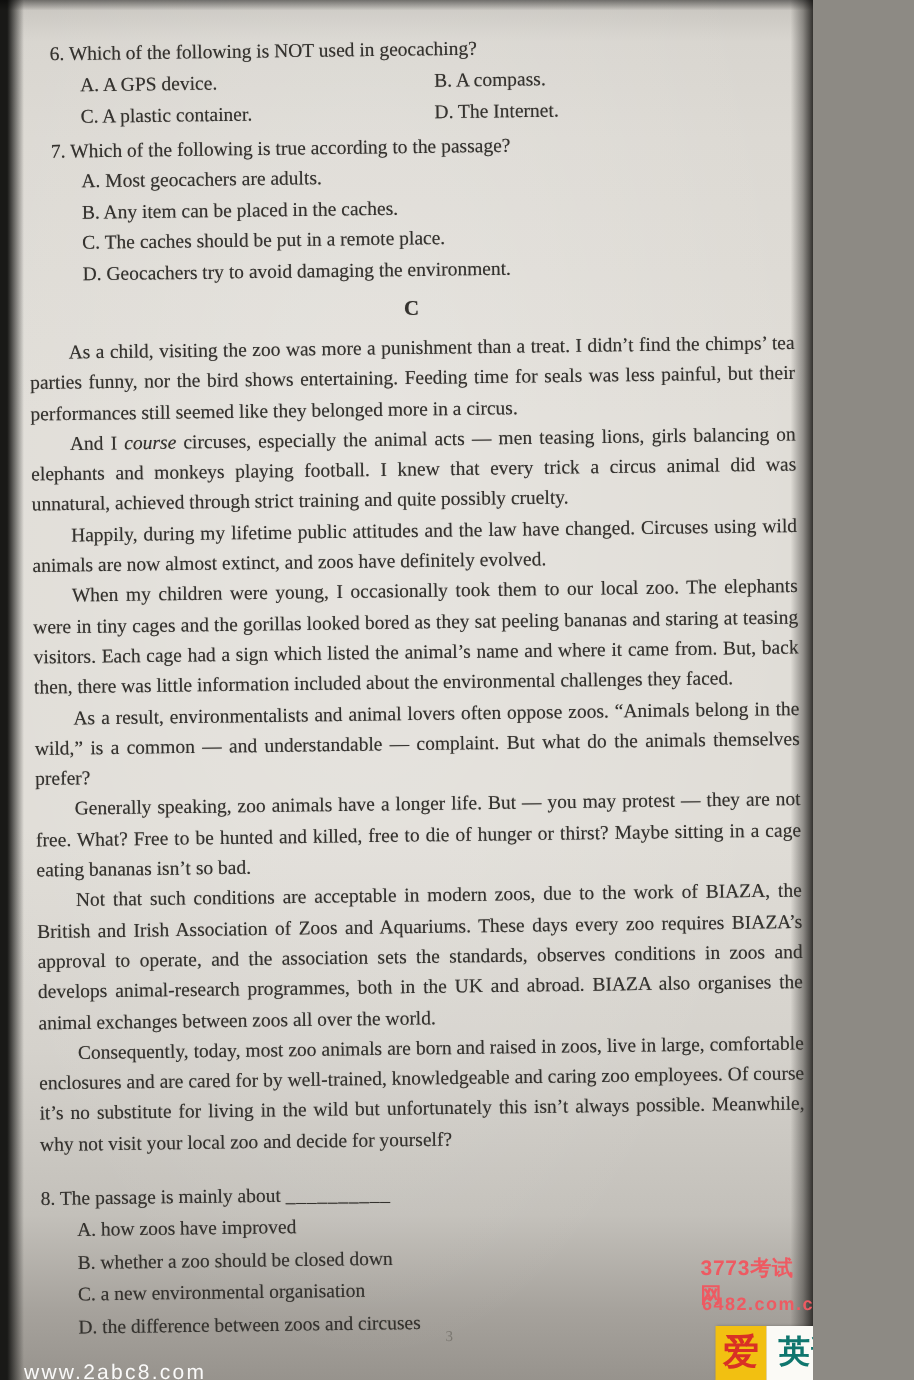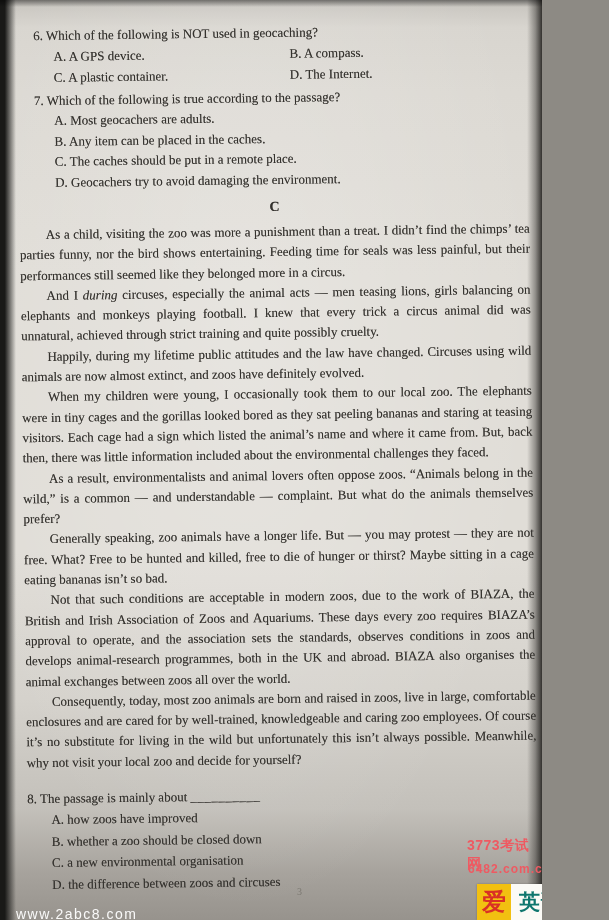--- a/index.html
+++ b/index.html
@@ -143,21 +143,21 @@
         <div class="opt">B. Any item can be placed in the caches.</div>
         <div class="opt">C. The caches should be put in a remote place.</div>
         <div class="opt">D. Geocachers try to avoid damaging the environment.</div>
       </div>
     </div>
 
     <div class="section-label">C</div>
 
     <div class="passage">
       <p>As a child, visiting the zoo was more a punishment than a treat. I didn’t find the chimps’ tea parties funny, nor the bird shows entertaining. Feeding time for seals was less painful, but their performances still seemed like they belonged more in a circus.</p>
-      <p><span>And I </span><em>during</em><span> circuses, especially the animal acts — men teasing lions, girls balancing on elephants and monkeys playing football. I knew that every trick a circus animal did was unnatural, achieved through strict training and quite possibly cruelty.</span></p>
+      <p><span>And I </span><em>course</em><span> circuses, especially the animal acts — men teasing lions, girls balancing on elephants and monkeys playing football. I knew that every trick a circus animal did was unnatural, achieved through strict training and quite possibly cruelty.</span></p>
       <p>Happily, during my lifetime public attitudes and the law have changed. Circuses using wild animals are now almost extinct, and zoos have definitely evolved.</p>
       <p>When my children were young, I occasionally took them to our local zoo. The elephants were in tiny cages and the gorillas looked bored as they sat peeling bananas and staring at teasing visitors. Each cage had a sign which listed the animal’s name and where it came from. But, back then, there was little information included about the environmental challenges they faced.</p>
       <p>As a result, environmentalists and animal lovers often oppose zoos. “Animals belong in the wild,” is a common — and understandable — complaint. But what do the animals themselves prefer?</p>
       <p>Generally speaking, zoo animals have a longer life. But — you may protest — they are not free. What? Free to be hunted and killed, free to die of hunger or thirst? Maybe sitting in a cage eating bananas isn’t so bad.</p>
       <p>Not that such conditions are acceptable in modern zoos, due to the work of BIAZA, the British and Irish Association of Zoos and Aquariums. These days every zoo requires BIAZA’s approval to operate, and the association sets the standards, observes conditions in zoos and develops animal-research programmes, both in the UK and abroad. BIAZA also organises the animal exchanges between zoos all over the world.</p>
       <p>Consequently, today, most zoo animals are born and raised in zoos, live in large, comfortable enclosures and are cared for by well-trained, knowledgeable and caring zoo employees. Of course it’s no substitute for living in the wild but unfortunately this isn’t always possible. Meanwhile, why not visit your local zoo and decide for yourself?</p>
     </div>
 
     <div class="q q8">
       <div class="q-text"><span>8. The passage is mainly about </span><span class="blank">__________</span></div>

